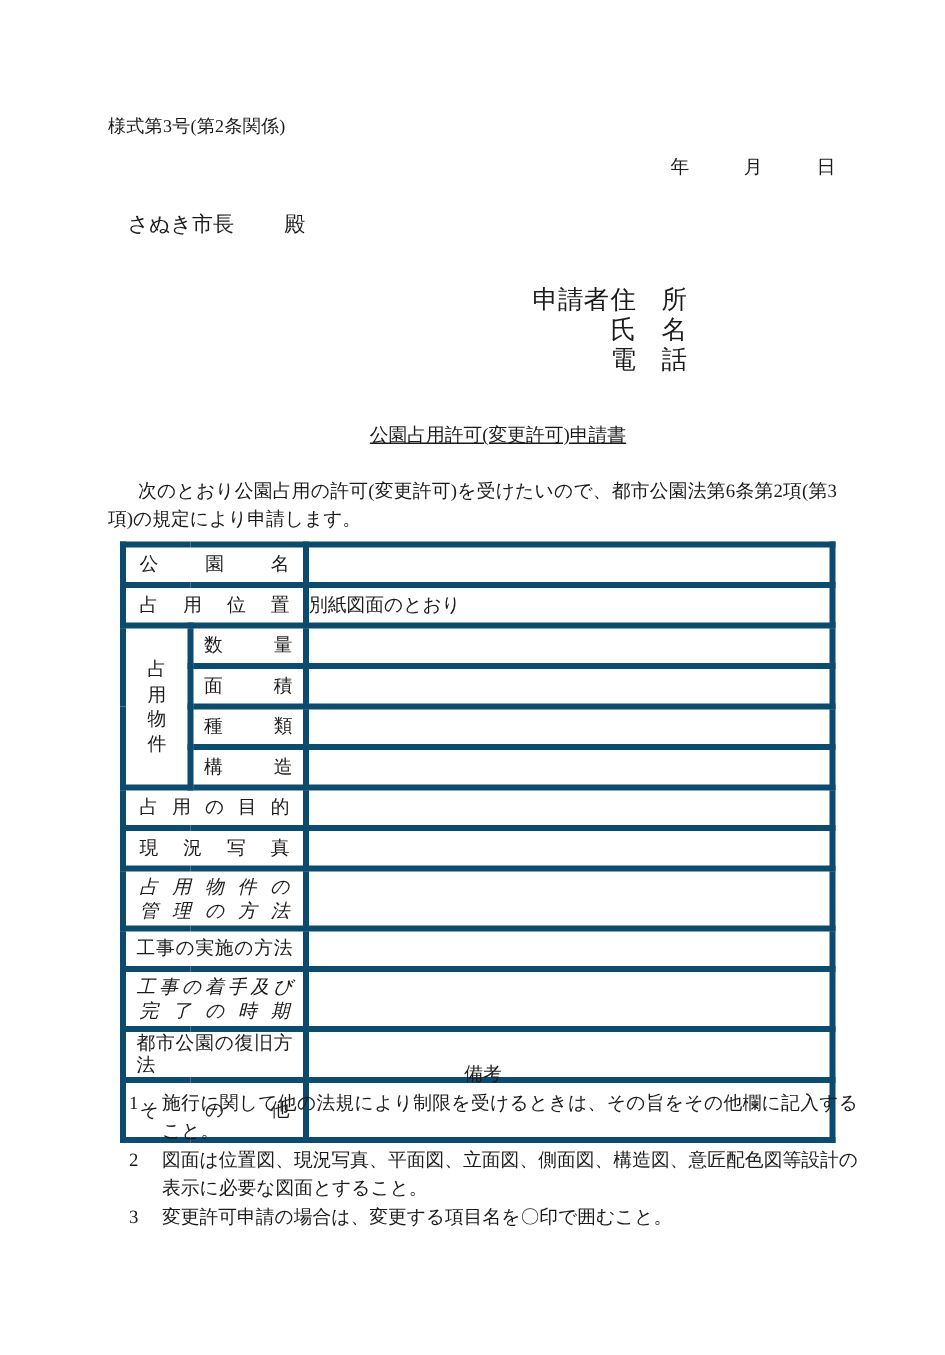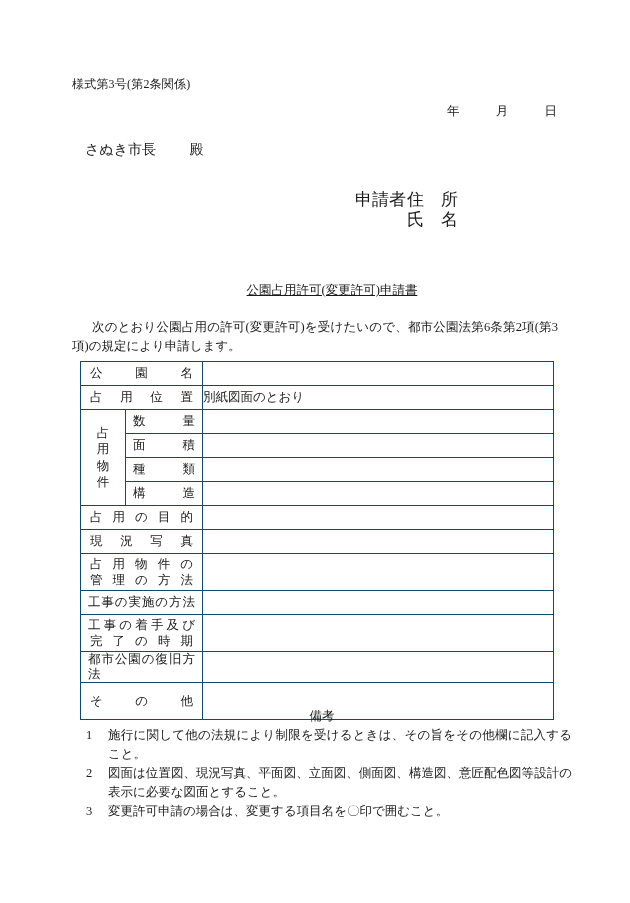--- a/index.html
+++ b/index.html
@@ -96,21 +96,21 @@
   .form-table {
     position: absolute;
     left: 80px;
     top: 361px;
     width: 473px;
     border-collapse: collapse;
     table-layout: fixed;
     font-size: 12.5px;
   }
   .form-table td {
-    border: 1px solid #0c4a6e;
+    border: 4px solid #0c4a6e;
     padding: 0;
     vertical-align: middle;
   }
   .lbl {
     text-align: center;
     height: 23px;
     line-height: 15px;
   }
   .val {
     width: 351px;
@@ -123,21 +123,21 @@
     text-align-last: justify;
     padding: 0 9px;
     line-height: 15px;
   }
   .spread-narrow {
     padding: 0 7px;
   }
   .two-line {
     height: 36px;
   }
-  .two-line .spread { line-height: 16px; }
+  .two-line .spread { line-height: 16px; font-style: italic; }
   .tall-row { height: 36px; }
   .vert-label {
     text-align: center;
     line-height: 16.5px;
     padding: 2px 0;
   }
   .vert-label span { display: block; }
 
   
   .notes {
@@ -181,20 +181,23 @@
     <span>さぬき市長</span>
     <span class="honorific">殿</span>
   </div>
 
   <div class="applicant">
     <div class="applicant-row">
       <span class="applicant-label">申請者</span><span class="applicant-field">住　所</span>
     </div>
     <div class="applicant-row">
       <span class="applicant-label"></span><span class="applicant-field">氏　名</span>
+    </div>
+    <div class="applicant-row">
+      <span class="applicant-label"></span><span class="applicant-field">電　話</span>
     </div>
   </div>
 
   <div class="doc-title">公園占用許可(変更許可)申請書</div>
 
   <div class="intro">
     <span class="indent">次のとおり公園占用の許可(変更許可)を受けたいので、都市公園法第6条第2項(第3項)</span><span>の規定により申請します。</span>
   </div>
 
   <table class="form-table">

